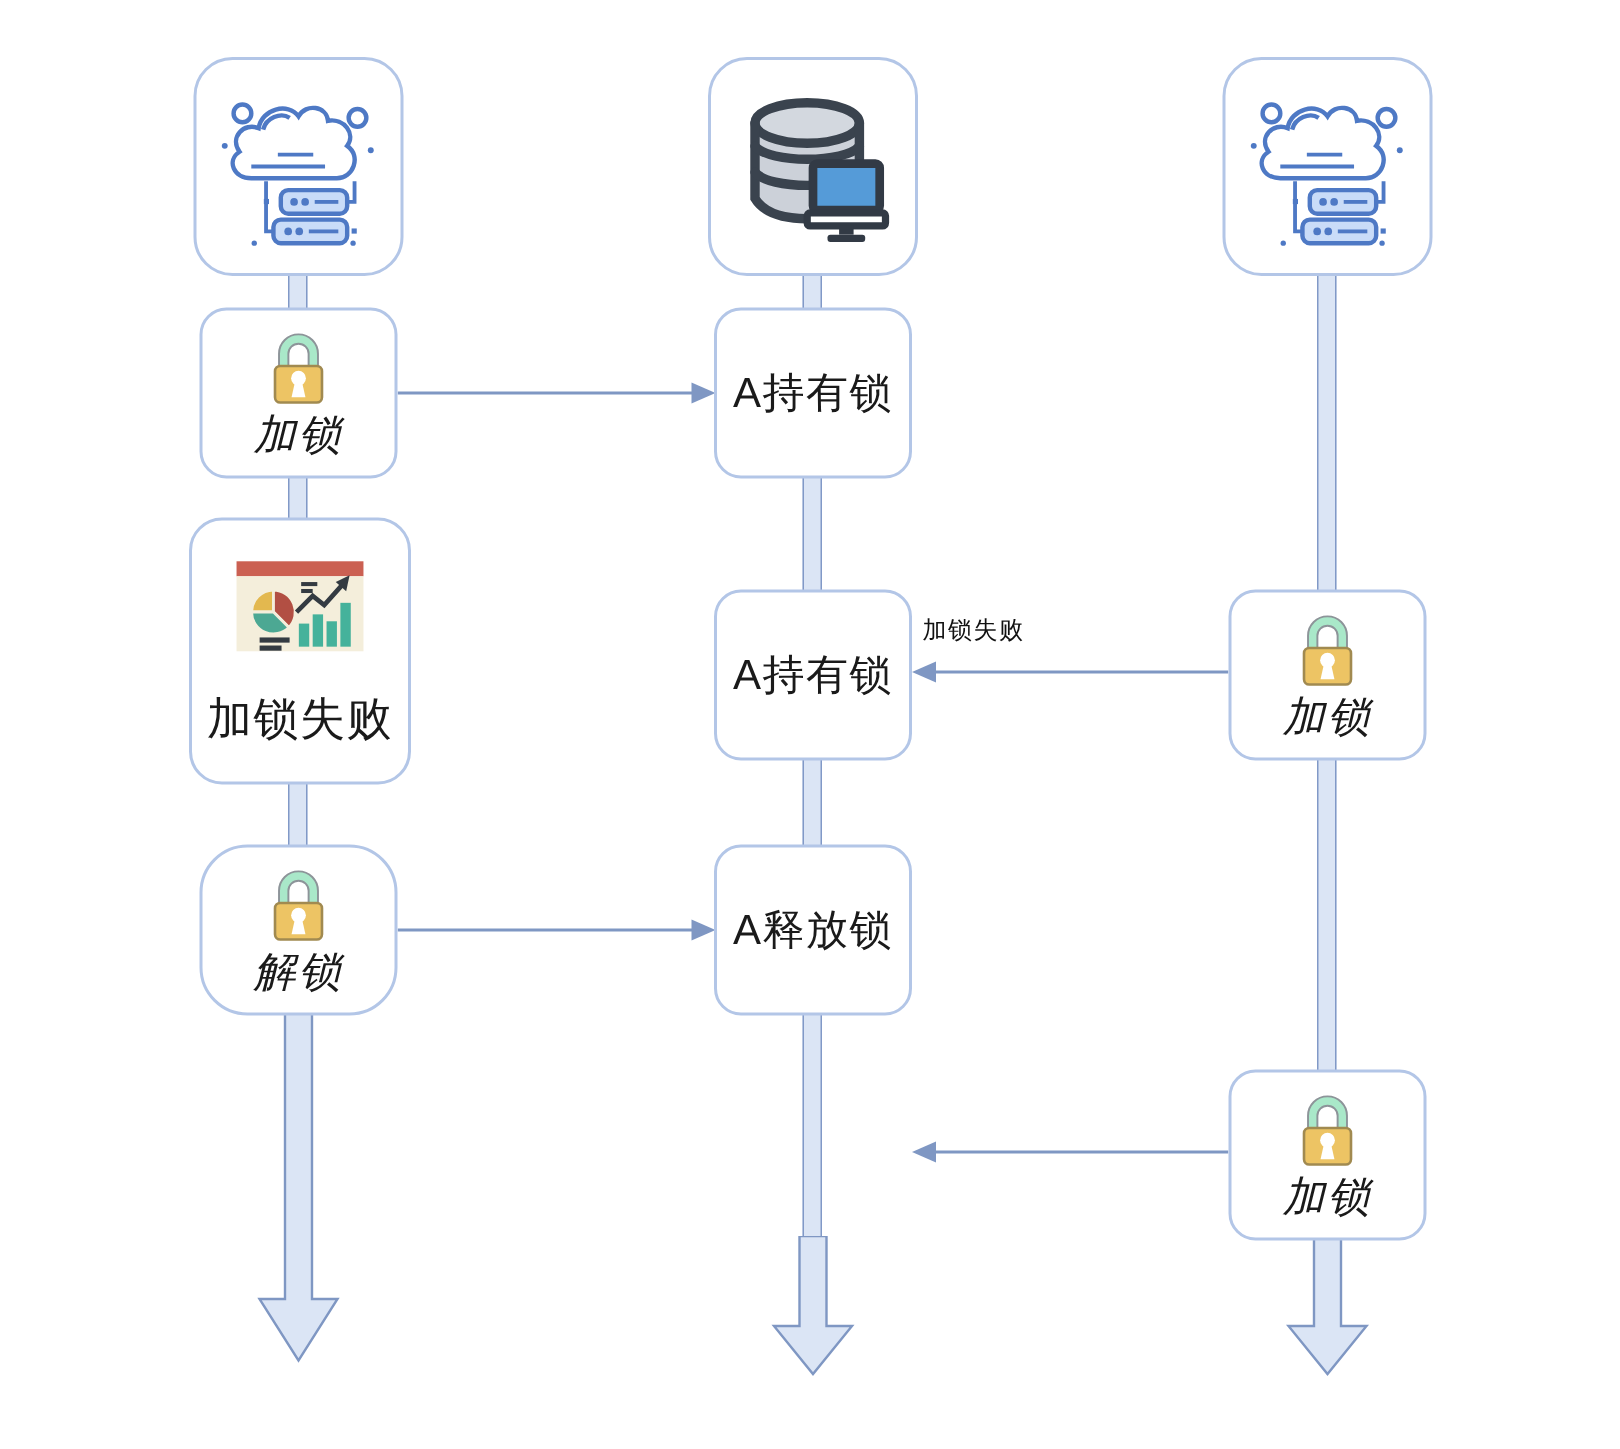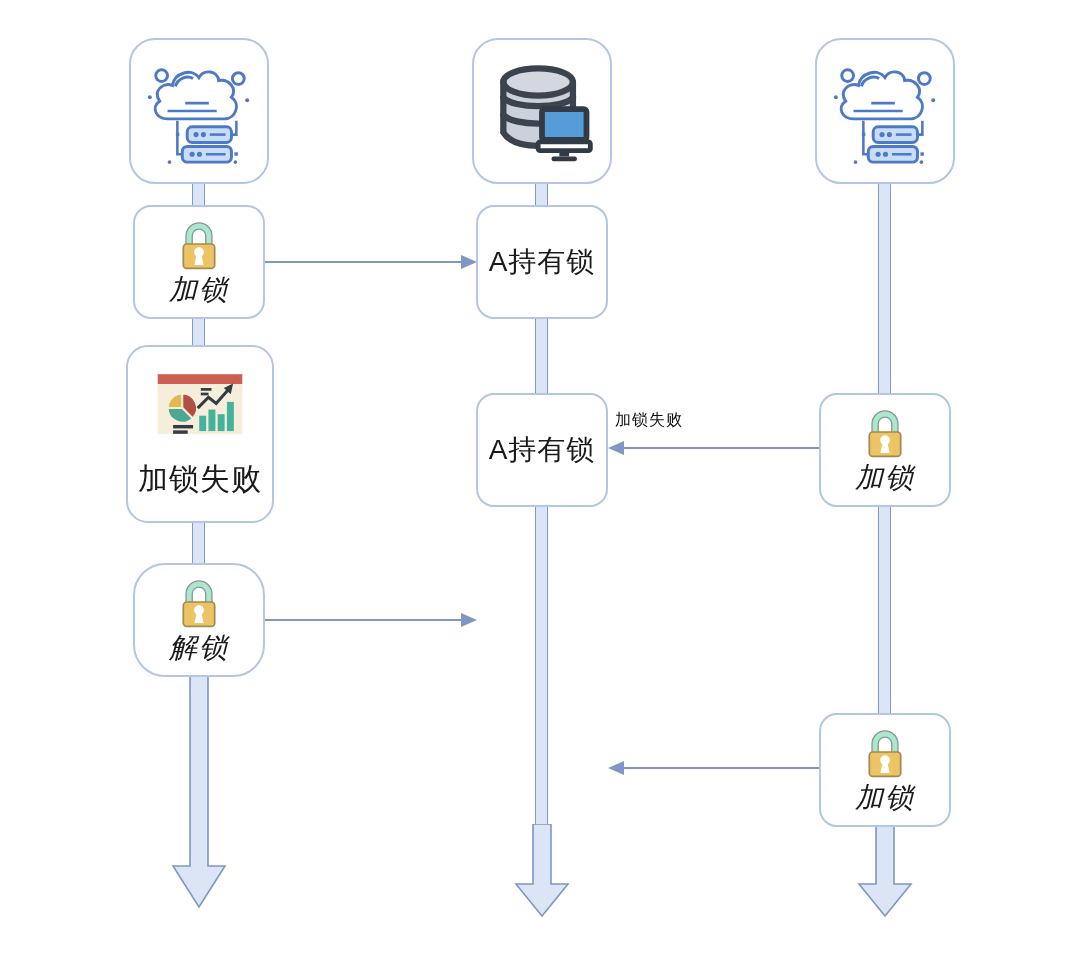--- a/index.html
+++ b/index.html
@@ -190,20 +190,23 @@
     </svg>
     <div class="locklabel">解锁</div>
   </div>
 
   <div class="node smallnode textonly" style="left:476px;top:205px;">
     <span>A持有锁</span>
   </div>
   <div class="node smallnode textonly" style="left:476px;top:393px;">
     <span>A持有锁</span>
   </div>
+  <div class="node smallnode textonly" style="left:476px;top:563px;">
+    <span>A释放锁</span>
+  </div>
 
   <div class="node smallnode" style="left:819px;top:393px;">
     <svg class="icn" width="58" height="58" viewBox="0 0 100 100">
       <path d="M33,56 V36 a17,17 0 0 1 34,0 V56" fill="none" stroke="#8d9499" stroke-width="13"></path>
       <path d="M33,56 V36 a17,17 0 0 1 34,0 V56" fill="none" stroke="#a9e8c9" stroke-width="8.5"></path>
       <rect x="23" y="50" width="54" height="42" rx="6" fill="#edc464" stroke="#a18a50" stroke-width="3"></rect>
       <circle cx="50" cy="64" r="8.5" fill="#ffffff"></circle>
       <path d="M46,68 L42,86 L58,86 L54,68 Z" fill="#ffffff"></path>
     </svg>
     <div class="locklabel">加锁</div>

